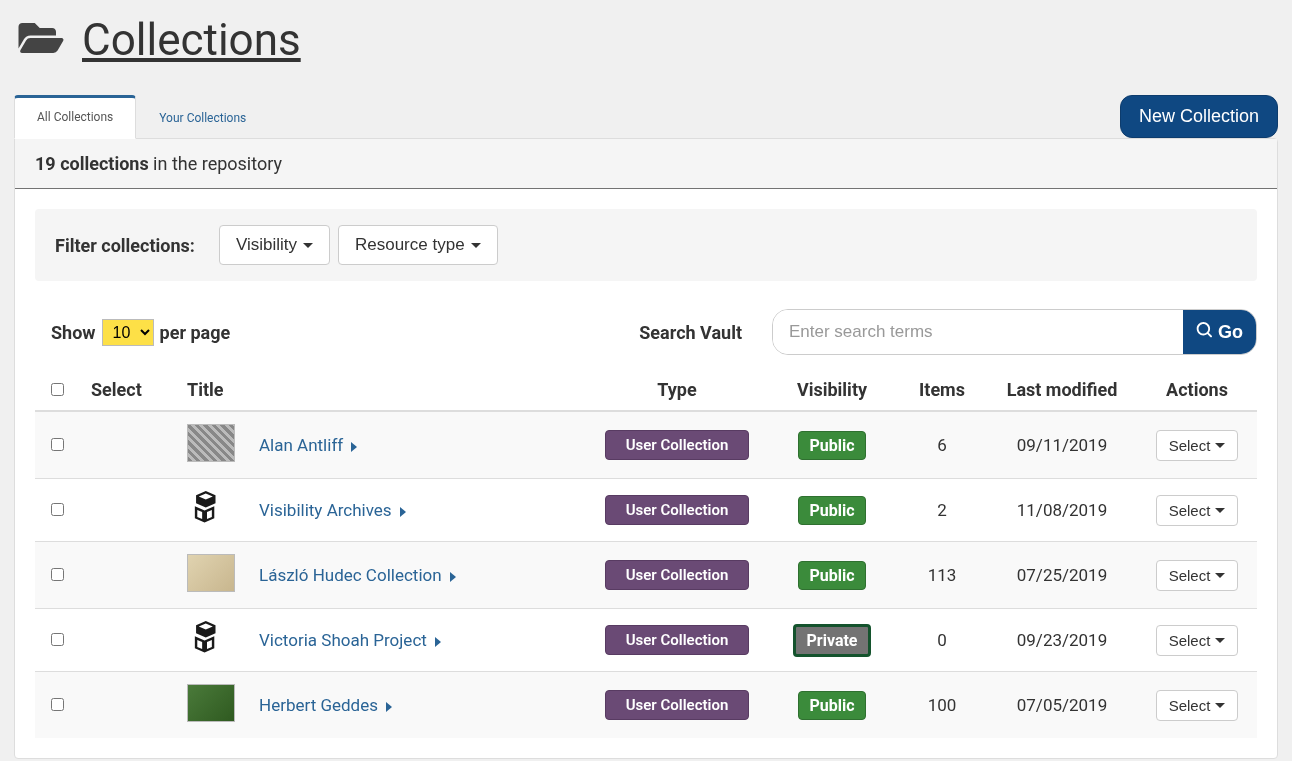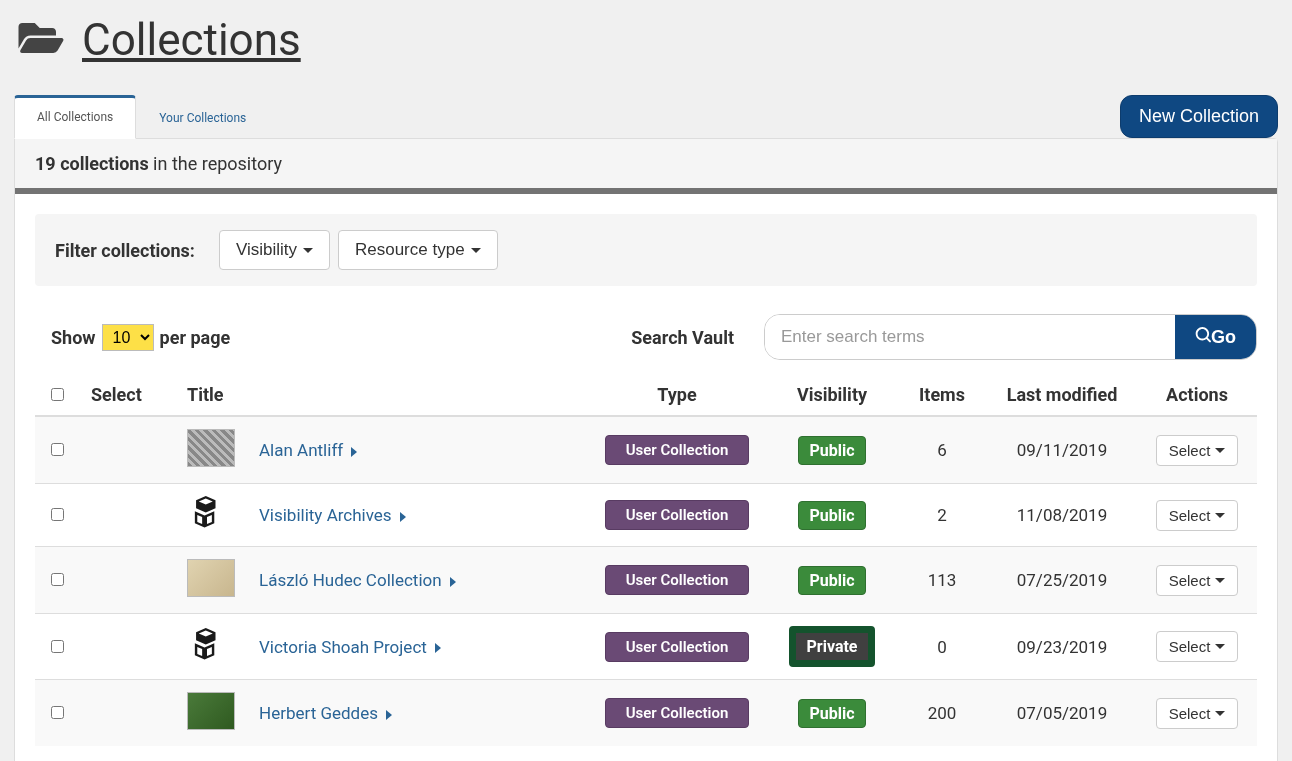--- a/index.html
+++ b/index.html
@@ -67,21 +67,21 @@
     cursor: pointer;
   }
   .panel {
     background: #fff;
     border: 1px solid #ddd;
     border-radius: 0 4px 4px 4px;
   }
   .panel-heading {
     background: #f5f5f5;
     padding: 14px 20px;
-    border-bottom: 6px solid #737373;
+    border-bottom: 1px solid #737373;
     font-size: 18px;
     color: #333;
   }
   .panel-heading strong { font-weight: 700; }
   .panel-body {
     padding: 20px;
   }
   .filter-bar {
     background: #f5f5f5;
     border-radius: 4px;
@@ -156,26 +156,26 @@
     padding: 12px 16px;
     font-size: 17px;
     width: 410px;
     outline: none;
   }
   .search-input-group input::placeholder { color: #999; }
   .go-btn {
     background: #0f4882;
     color: #fff;
     border: none;
-    padding: 0 20px;
+    padding: 0 13px;
     font-size: 18px;
     cursor: pointer;
     display: inline-flex;
     align-items: center;
-    gap: 0;
+    gap: 6px;
     justify-content: center;
   }
   table {
     width: 100%;
     border-collapse: collapse;
   }
   thead th {
     text-align: left;
     padding: 10px 12px;
     font-size: 18px;
@@ -215,21 +215,21 @@
   }
   .badge-vis {
     color: #fff;
     padding: 4px 10px;
     border-radius: 4px;
     font-size: 16px;
     font-weight: 700;
     display: inline-block;
   }
   .badge-vis.public { background: #3b8b3b; border: 1px solid #2f7030; }
-  .badge-vis.private { background: #404040; border: 7px solid #14532d; }
+  .badge-vis.private { background: #737373; border: 3px solid #14532d; }
   .thumb-img {
     width: 48px; height: 38px;
     background: linear-gradient(135deg, #ccc 0%, #aaa 50%, #ddd 100%);
     border: 1px solid #bbb;
     display: inline-block;
   }
   .thumb-sepia { background: linear-gradient(135deg, #e0d3b0 0%, #c8b68e 100%); }
   .thumb-green { background: linear-gradient(135deg, #4a7a3a 0%, #2f5a20 100%); }
   .thumb-grey { background: repeating-linear-gradient(45deg, #888, #888 3px, #bbb 3px, #bbb 6px); }
   .cube-icon { display: inline-block; }
@@ -382,21 +382,21 @@
               <td class="col-mod center">09/23/2019</td>
               <td class="col-actions center"><button class="btn-sm">Select <span class="caret"></span></button></td>
             </tr>
             <tr>
               <td class="col-check center"><input type="checkbox" style=""></td>
               <td class="col-select"></td>
               <td class="col-thumb"><span class="thumb-img thumb-green"></span></td>
               <td class="col-title"><a href="#">Herbert Geddes</a><span class="caret-right"></span></td>
               <td class="col-type center"><span class="badge-type">User Collection</span></td>
               <td class="col-vis center"><span class="badge-vis public">Public</span></td>
-              <td class="col-items center">200</td>
+              <td class="col-items center">100</td>
               <td class="col-mod center">07/05/2019</td>
               <td class="col-actions center"><button class="btn-sm">Select <span class="caret"></span></button></td>
             </tr>
           </tbody>
       </table>
 
     </div>
   </div>
 </div>
 

